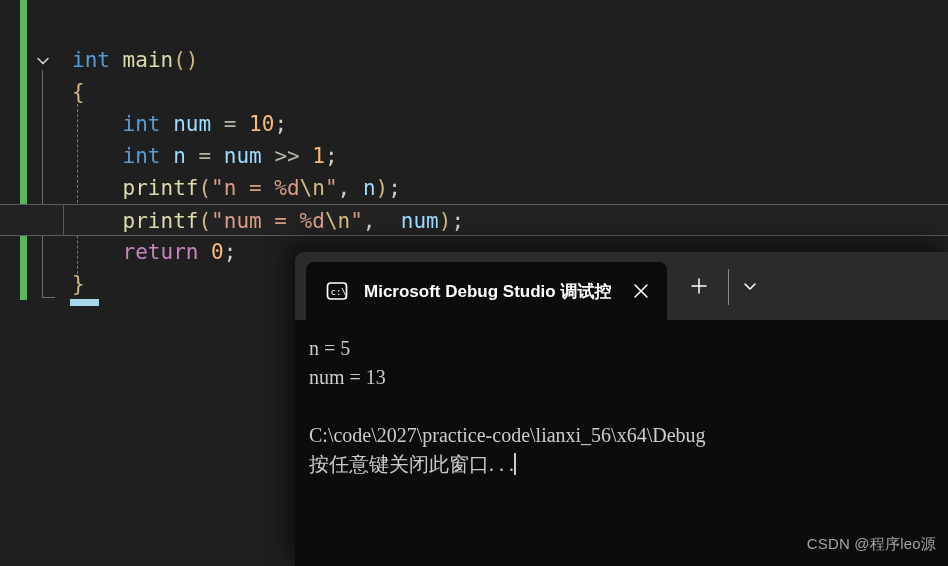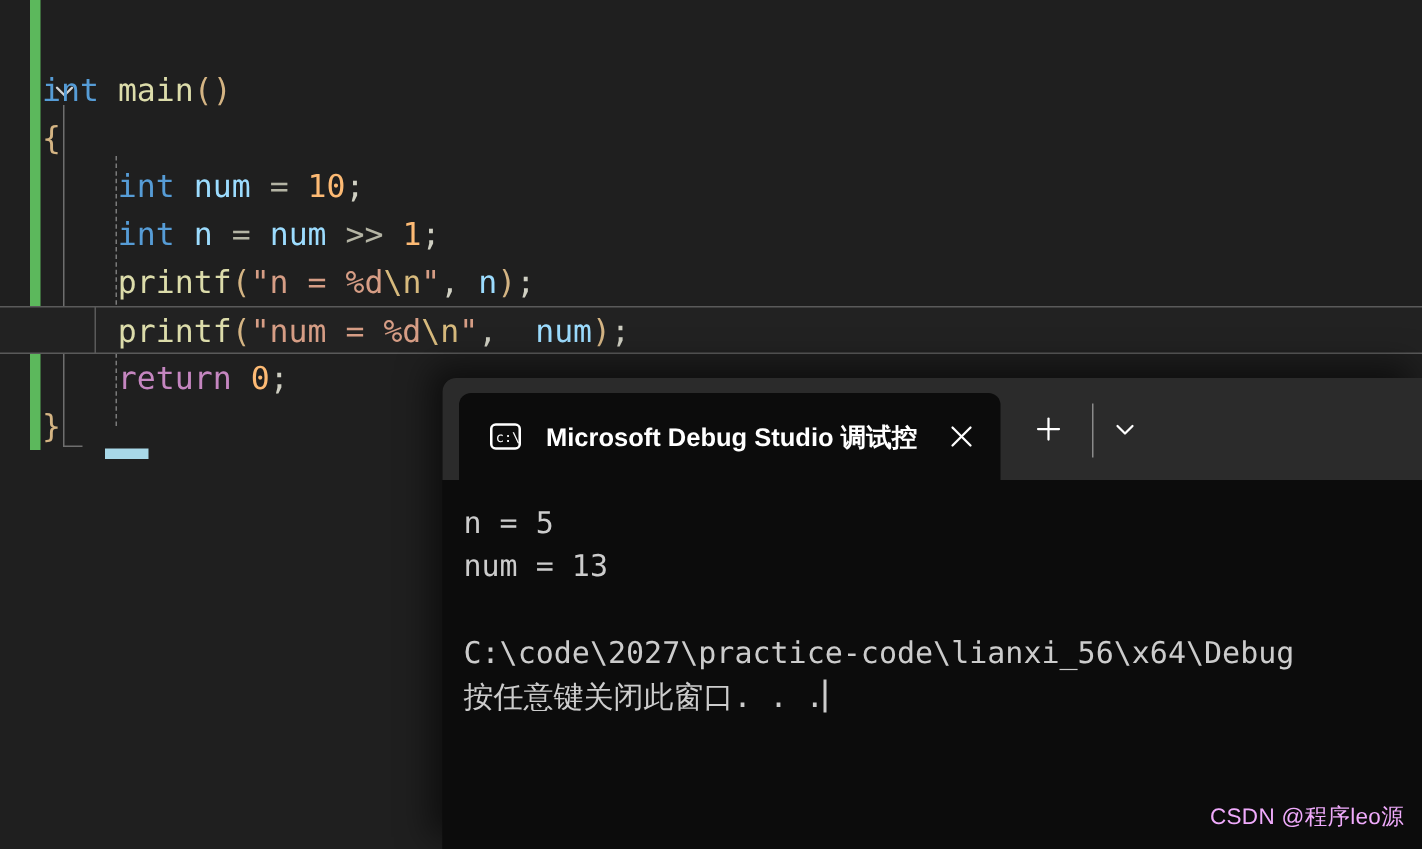--- a/index.html
+++ b/index.html
@@ -94,21 +94,21 @@
     width: 948px;
     font-family: "DejaVu Sans Mono", monospace;
     font-size: 21px;
     line-height: 32px;
     white-space: pre;
     color: #d4d4d4;
   }
   .code-line {
     position: relative;
     height: 32px;
-    padding-left: 28px;
+    padding-left: 72px;
   }
 
   
   .code-line.current {
     border-top: 1px solid #5a5a5a;
     border-bottom: 1px solid #5a5a5a;
     background: #222222;
     height: 32px;
   }
   .code-line.current::before {
@@ -232,36 +232,36 @@
     height: 246px;
     background: #0c0c0c;
     padding: 14px 0 0 14px;
     font-family: "DejaVu Sans Mono", monospace;
     font-size: 20px;
     line-height: 29px;
     color: #cccccc;
     white-space: pre;
     overflow: hidden;
   }
-  .term-line { height: 29px; }
+  .term-line { height: 29px; font-family: Liberation Serif, serif; }
   .term-blank { height: 29px; }
   .term-cursor {
     display: inline-block;
     width: 2px;
     height: 22px;
     background: #cccccc;
     vertical-align: -4px;
   }
 
   
   .watermark {
     position: absolute;
     right: 12px;
     bottom: 12px;
-    color: #f0abfc;
+    color: #a3a3a3;
     font-size: 15px;
     font-family: "Liberation Sans", sans-serif;
     letter-spacing: 0.2px;
     text-align: right;
   }
 </style>
 </head>
 <body>
 
 <div id="root">

